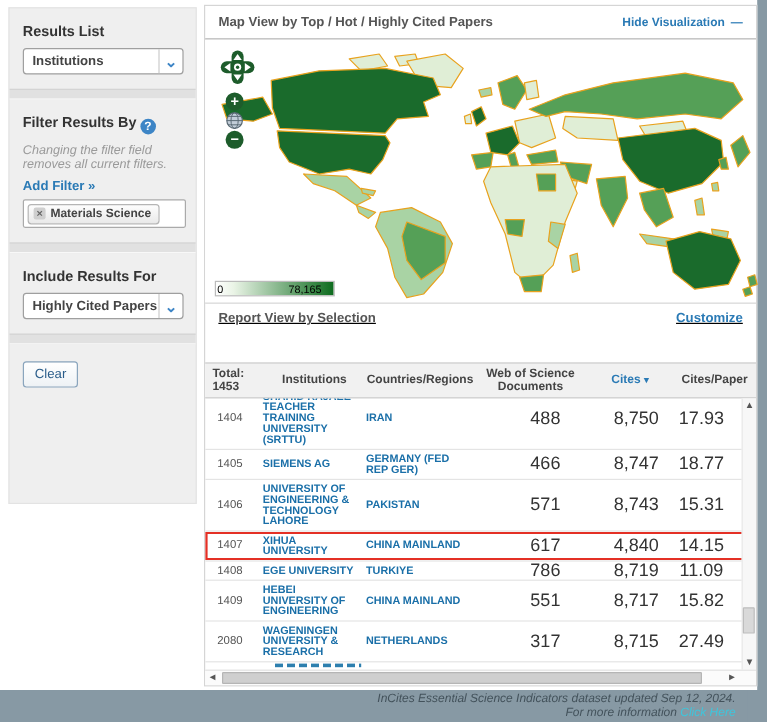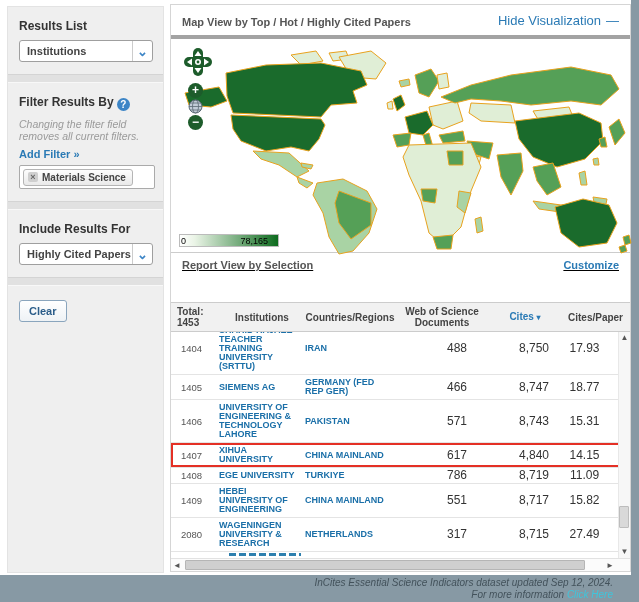--- a/index.html
+++ b/index.html
@@ -11,21 +11,21 @@
     overflow:hidden;
   }
   .app {
     position:absolute; top:0; left:0;
     width:631px; height:575px;
     background:#fff;
     display:flex;
   }
   
   .sidebar {
-    width:157px; height:567px;
+    width:157px; height:414px;
     margin:6px 0 0 7px;
     background:#efefef;
     border:1px solid #e3e3e3;
     padding:10px 0 0 0;
     flex-shrink:0;
   }
   .side-section { padding:2px 11px 10px 11px; }
   .side-sep {
     height:9px; background:#e1e1e1;
     border-top:1px solid #d4d4d4; border-bottom:1px solid #f8f8f8;
@@ -68,37 +68,37 @@
   }
   .tag-close {
     display:inline-block; width:10px; height:10px; border-radius:2px;
     background:#cfcfcf; color:#666; font-size:9px; line-height:10px;
     text-align:center; cursor:pointer;
   }
   .btn-row { display:flex; gap:8px; padding:4px 11px; }
   .btn {
     border:1px solid #8aa5bd; border-radius:3px;
     background:linear-gradient(#ffffff,#eef2f5);
-    color:#2a5d8a; font-size:11px; font-weight:bold;
+    color:#2a5d8a; font-size:11px; font-weight:normal;
     padding:4px 9px; cursor:pointer;
     font-family:"Liberation Sans", sans-serif;
   }
   
   .panel {
     flex:1; margin:4px 0 0 6px;
     border:1px solid #d5d5d5; background:#fff;
     display:flex; flex-direction:column;
     height:568px;
   }
   .map-header {
-    display:flex; justify-content:space-between; align-items:flex-end;
-    padding:8px 11px 7px 11px; border-bottom:4px solid #a3a3a3;
+    display:flex; justify-content:space-between; align-items:center;
+    padding:8px 11px 7px 11px; border-bottom:1px solid #a3a3a3;
   }
   .map-title { font-size:11px; font-weight:bold; color:#555; }
-  .hide-link { font-size:13px; font-weight:normal; color:#2a7ab5; cursor:pointer; }
+  .hide-link { font-size:10px; font-weight:bold; color:#2a7ab5; cursor:pointer; }
   .hide-link .minus-glyph { margin-left:5px; }
   .map-area { position:relative; height:237px; background:#fff; }
   .map-svg { position:absolute; left:0; top:2px; }
   .pan-control { position:absolute; left:12px; top:8px; cursor:pointer; }
   .zoom-controls {
     position:absolute; left:17px; top:44px;
     display:flex; flex-direction:column; align-items:center; gap:1px;
   }
   .zoom-btn {
     width:15px; height:15px; border-radius:50%;
@@ -148,21 +148,21 @@
     border-bottom:1px solid #e4e4e4;
     font-size:9px; line-height:9px;
     padding:3px 0; align-items:center;
   }
   .trow.first { margin-top:-9px; }
   .trow.hl { box-shadow:inset 0 0 0 2px #e43025; }
   .cell-rank { color:#555; text-align:left; padding-left:10px; font-size:9.5px; }
   .cell-inst, .cell-country {
     color:#1a6fa8; font-weight:bold; cursor:pointer; padding-right:4px;
   }
-  .cell-num { text-align:right; color:#333; font-size:12px; }
+  .cell-num { text-align:right; color:#333; font-size:15px; }
   .pad-wos { padding-right:22px; }
   .pad-cites { padding-right:12px; }
   .pad-cp { padding-right:22px;text-align:center; }
   .clipped-dashes {
     height:5px; overflow:hidden; margin-left:58px; padding-top:1px;
   }
   .clipped-dashes .dash-frag {
     display:block; width:72px; height:3px;
     background:repeating-linear-gradient(90deg,#2d7fae 0 7px,transparent 7px 10px);
   }

